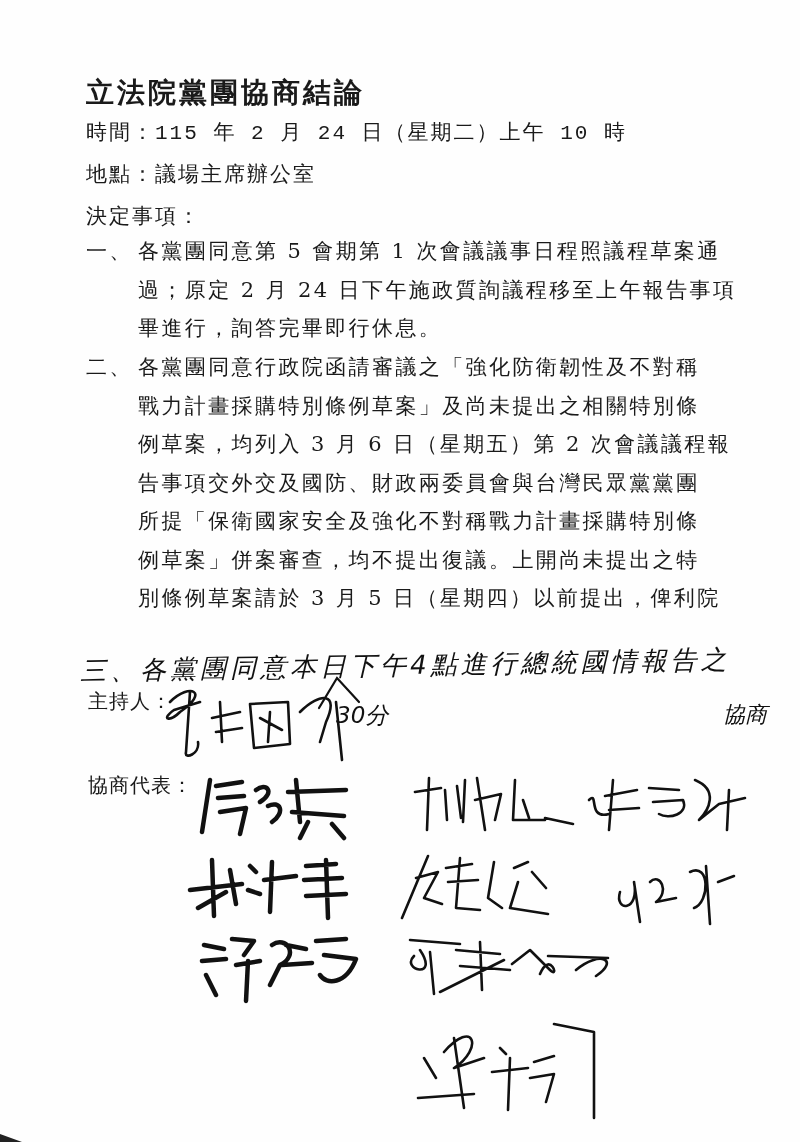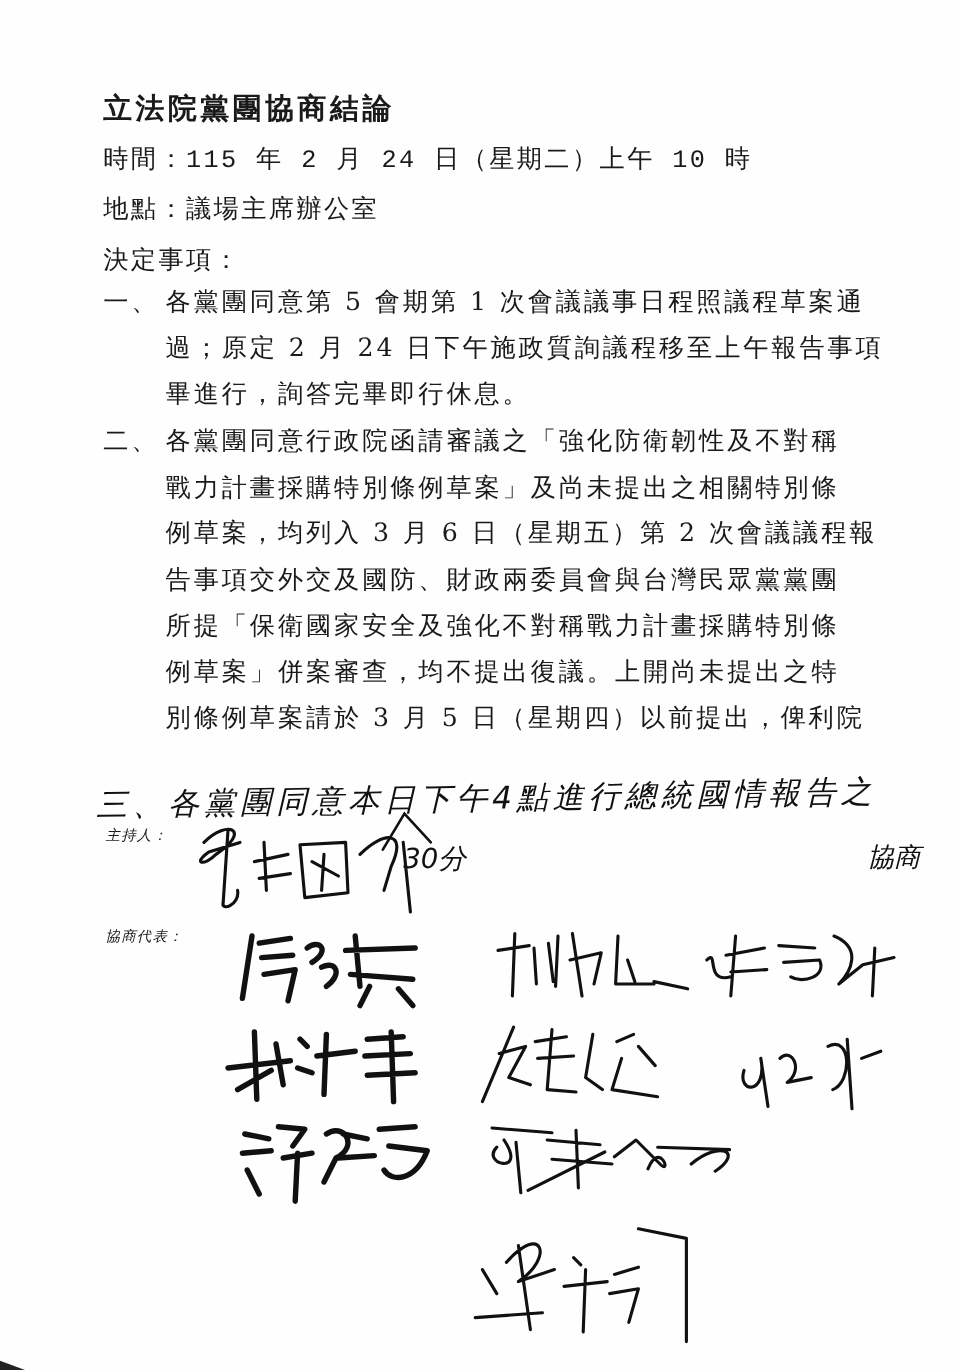--- a/index.html
+++ b/index.html
@@ -1,27 +1,27 @@
 <!DOCTYPE html>
 <html><head>
 <meta charset="utf-8">
 <style>
   html, body { margin: 0; padding: 0; }
   body {
     width: 800px; height: 1142px; background: #ffffff; position: relative; overflow: hidden;
     font-family: "DejaVu Serif", "Liberation Serif", serif; color: #1a1a1a;
   }
   .page { position: absolute; inset: 0; background: #fefefe; }
-  .title { position: absolute; left: 86px; top: 74px; font-size: 24px; letter-spacing: 3px; font-weight: bold; }
+  .title { position: absolute; left: 86px; top: 74px; font-size: 28px; letter-spacing: 3px; font-weight: bold; }
   .line { position: absolute; left: 86px; font-size: 21px; letter-spacing: 2px; white-space: nowrap; font-family: Liberation Mono, monospace; }
   .item { position: absolute; left: 86px; width: 660px; font-size: 21px; letter-spacing: 2.4px; line-height: 38.5px; }
   .item .num { position: absolute; left: 0; top: 0; }
   .item .body { margin-left: 52px; display: block; text-align: justify; }
   .hand { position: absolute; font-family: "DejaVu Sans", sans-serif; color: #111; font-style: italic; }
-  .label-small { position: absolute; font-size: 12px; letter-spacing: 1px; font-family: "DejaVu Sans", sans-serif; font-style: italic; }
+  .label-small { position: absolute; font-size: 20px; letter-spacing: 1px; font-family: "DejaVu Sans", sans-serif; }
   .sig { position: absolute; }
   .sig svg { width: 100%; height: 100%; overflow: visible; }
   .sig path { fill: none; stroke: #111; stroke-width: 2.6; stroke-linecap: round; stroke-linejoin: round; }
   .sig.bold path { stroke-width: 4.5; }
   .sig .name { position: absolute; left: 0; bottom: -2px; width: 100%; text-align: center; font-size: 39px; color: rgba(0,0,0,0); font-family: "DejaVu Sans", sans-serif; }
   .corner { position: absolute; left: 0; bottom: 0; width: 0; height: 0; border-left: 22px solid #222; border-top: 8px solid transparent; }
 </style>
 </head>
 <body>
 
@@ -118,21 +118,21 @@
       </svg>
     <span class="name">許宇甄</span>
   </div>
   <div class="sig" style="left:400px; top:930px; width:230px; height:70px;">
     <svg viewBox="0 0 230 70">
         <path d="M10 10 L60 14 M14 26 C0 40 40 50 20 20 M30 22 L34 64 M56 20 L100 24 M60 36 L110 40 M80 12 L82 60 M40 62 L104 30 M112 34 L130 20 L150 40 C160 50 150 20 140 44 M148 26 L208 28 M176 40 C200 20 220 30 196 46"></path>
       </svg>
     <span class="name">邱議瑩</span>
   </div>
 
-  <div class="sig" style="left:392px; top:1018px; width:185px; height:100px;">
+  <div class="sig" style="left:414px; top:1018px; width:185px; height:100px;">
     <svg viewBox="0 0 185 100">
         <path d="M10 40 L22 60 M4 80 L60 76 M40 20 L50 90 M30 34 C60 0 70 30 40 50 L70 40 M86 30 L92 36 M78 54 L114 50 M96 40 L94 92 M120 44 L140 38 M116 60 L140 56 L132 84 M140 6 L180 14 L180 100"></path>
       </svg>
     <span class="name">黃國昌</span>
   </div>
 
   <div class="corner"></div>
 </div>
 
 </body></html>

